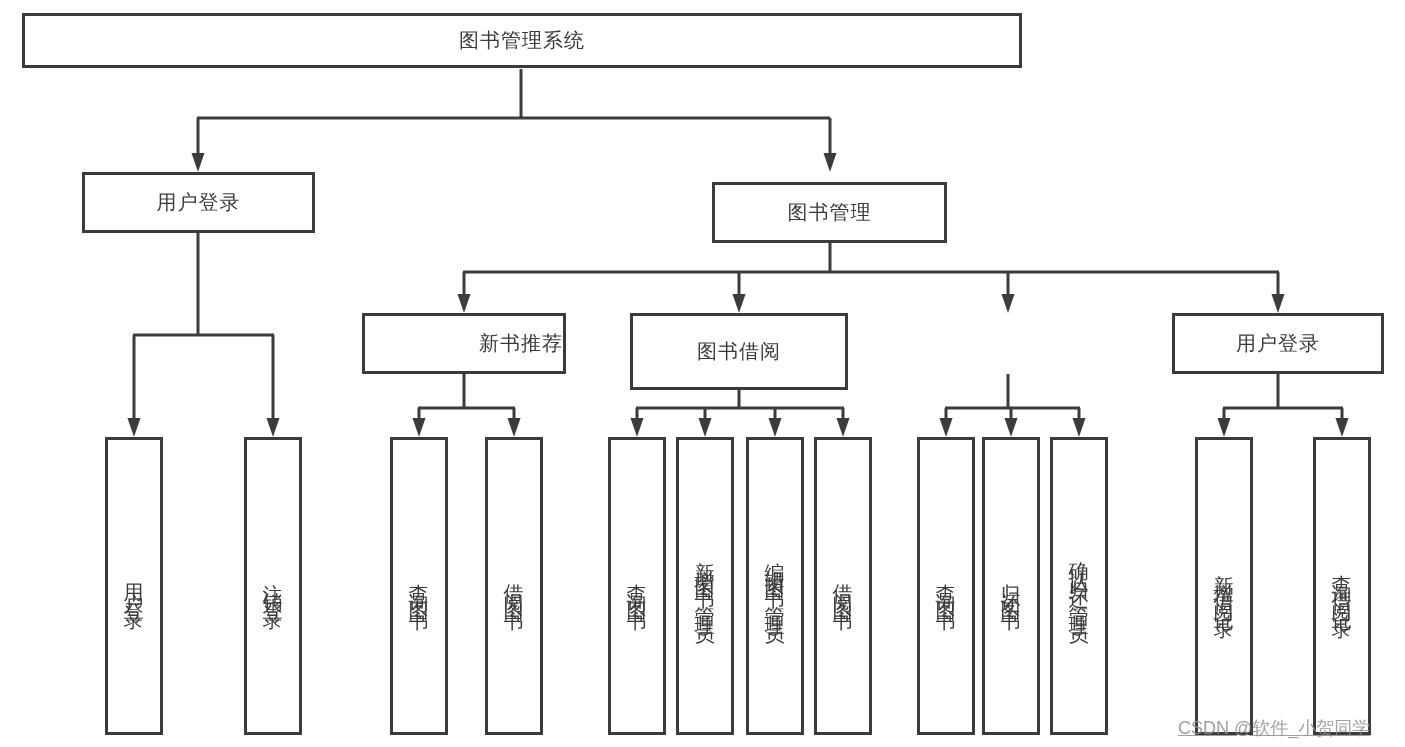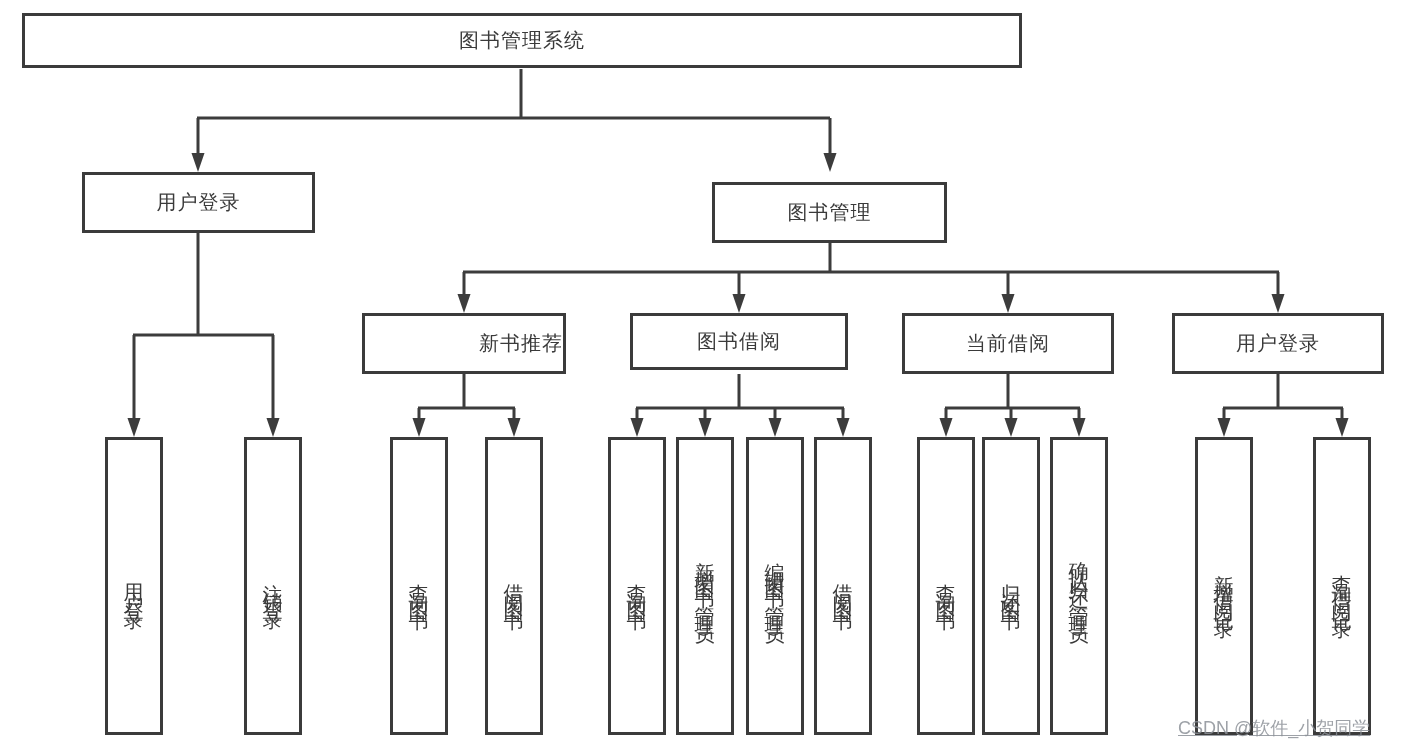--- a/index.html
+++ b/index.html
@@ -105,25 +105,22 @@
   <div class="node hnode" style="left:82px; top:172px; width:233px; height:61px;">
     <span>用户登录</span>
   </div>
   <div class="node hnode" style="left:712px; top:176px; width:235px; height:61px;margin-top:6px;">
     <span>图书管理</span>
   </div>
 
   <div class="node hnode" style="left:362px; top:313px; width:204px; height:61px;justify-content:flex-end;">
     <span>新书推荐</span>
   </div>
-  <div class="node hnode" style="left:630px; top:313px; width:218px; height:57px;justify-content:center;">
+  <div class="node hnode" style="left:630px; top:313px; width:218px; height:77px;justify-content:center;">
     <span>图书借阅</span>
-  </div>
-  <div class="node hnode" style="left:902px; top:313px; width:212px; height:61px;">
-    <span>当前借阅</span>
   </div>
   <div class="node hnode" style="left:1172px; top:313px; width:212px; height:61px;">
     <span>用户登录</span>
   </div>
 
   <div class="node vnode" style="left:105px;">
     <span>用户登录</span>
   </div>
   <div class="node vnode" style="left:244px;">
     <span>注销登录</span>

